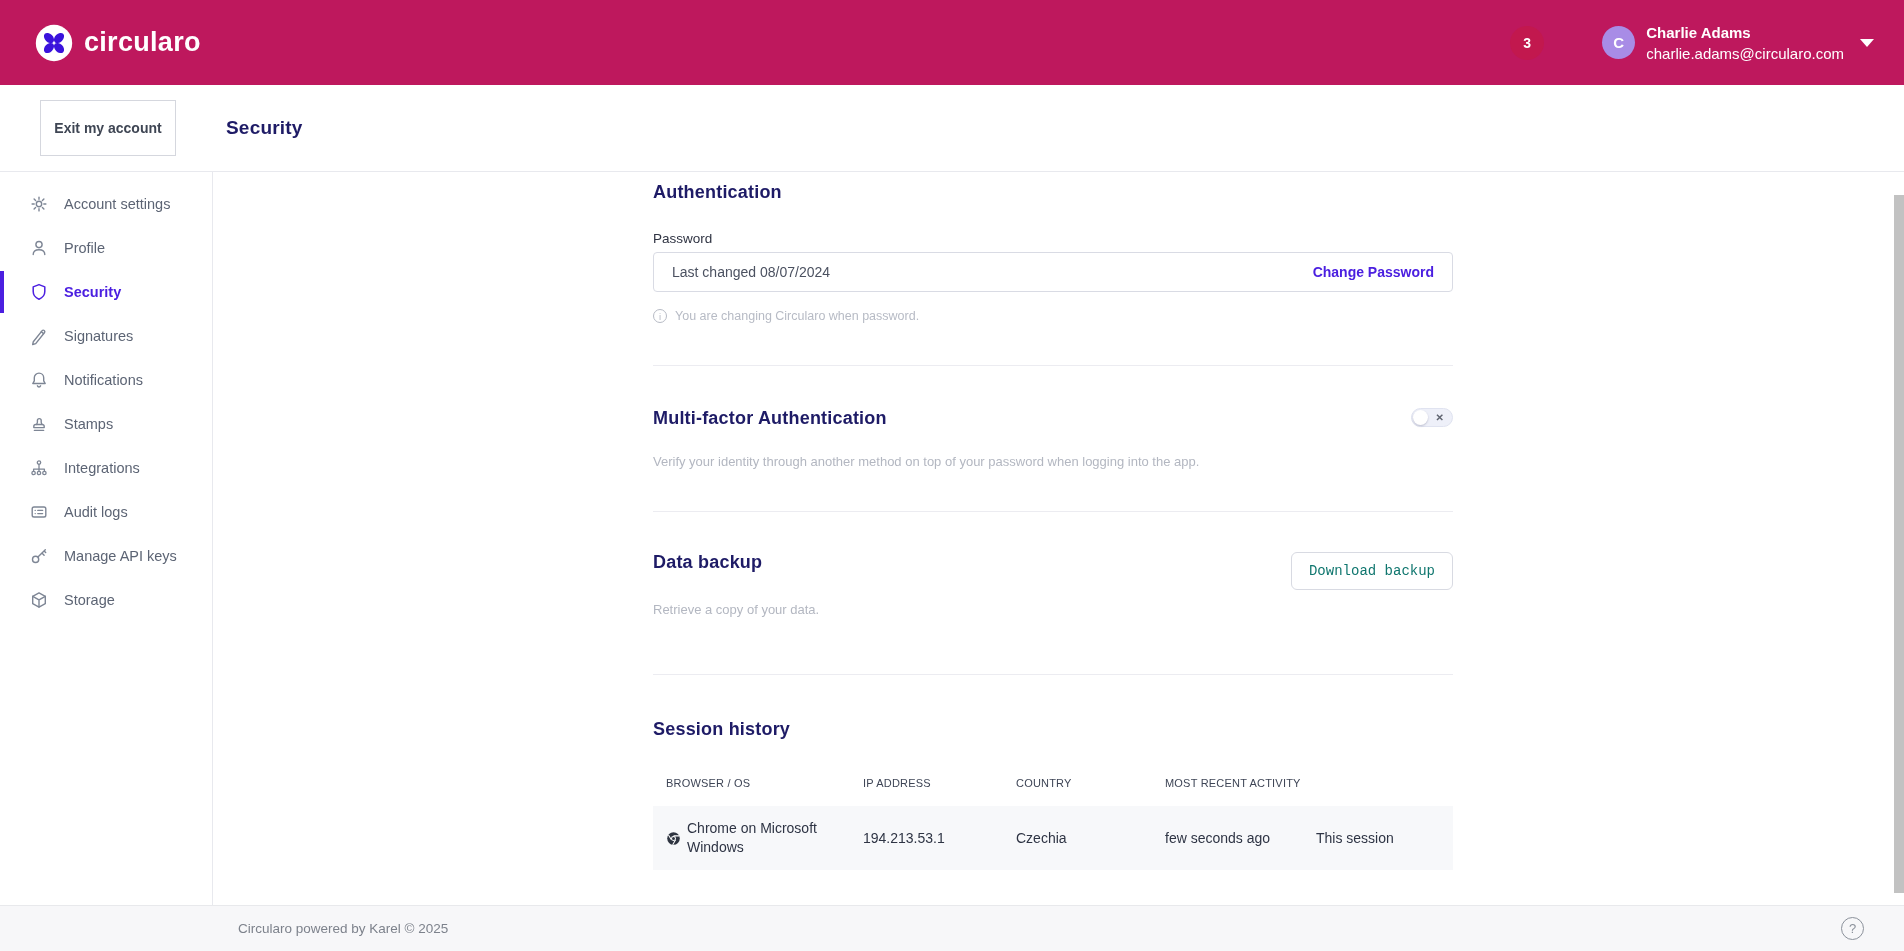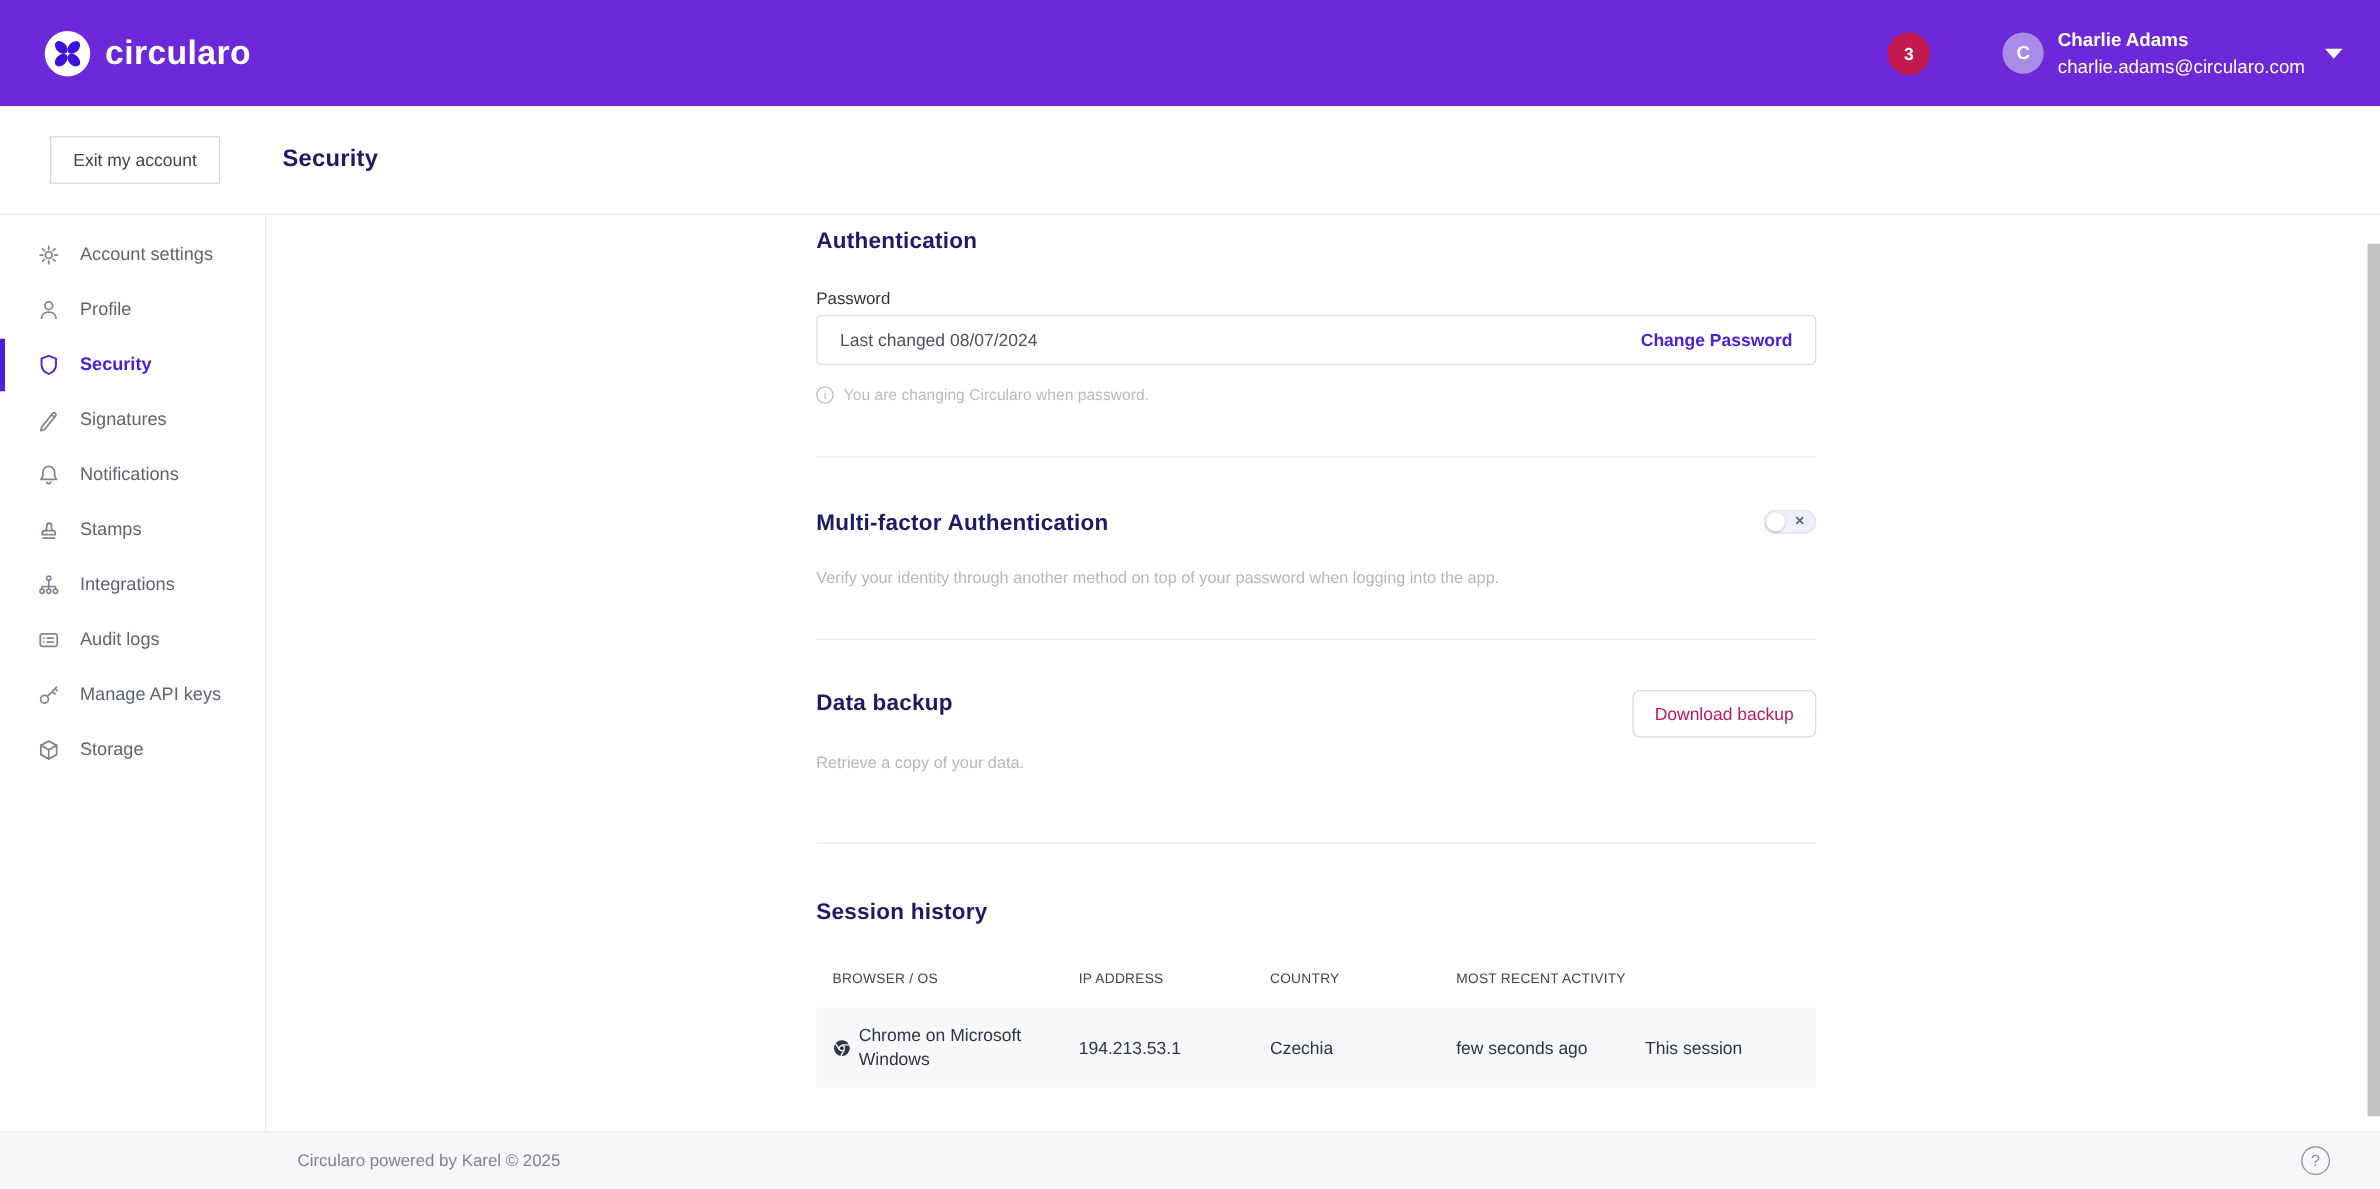--- a/index.html
+++ b/index.html
@@ -4,21 +4,21 @@
 <style>
   * { box-sizing: border-box; }
   html,body { margin:0; padding:0; }
   body {
     width:1904px; height:951px; overflow:hidden;
     font-family:"Liberation Sans", sans-serif;
     background:#ffffff; color:#2e3444;
   }
   
   .topbar {
-    height:85px; background:#6d28d9;
+    height:85px; background:#be185d;
     display:flex; align-items:center; justify-content:space-between;
     padding:0 30px 0 35px;
   }
   .brand { display:flex; align-items:center; gap:11px; cursor:pointer; }
   .brand-text { color:#fff; font-size:27px; font-weight:bold; letter-spacing:.3px; }
   .topbar-right { display:flex; align-items:center; }
   .notif-badge {
     width:34px; height:34px; border-radius:50%; background:#c2184e; color:#fff;
     font-size:14px; font-weight:bold; display:flex; align-items:center; justify-content:center;
     margin-right:58px; cursor:pointer;
@@ -35,23 +35,23 @@
     width:0; height:0; margin-left:16px;
     border-left:7px solid transparent; border-right:7px solid transparent;
     border-top:8px solid #fff;
   }
   
   .subheader {
     height:87px; display:flex; align-items:center;
     border-bottom:1px solid #e8e9ee; background:#fff;
   }
   .exit-btn {
-    margin-left:40px; width:136px; height:38px;
+    margin-left:40px; width:136px; height:56px;
     background:#fff; border:1px solid #d5d7de; border-radius:0;
-    color:#3f4654; font-size:14px; font-family:inherit; cursor:pointer;
+    color:#3f4654; font-size:14px; font-family:inherit; cursor:pointer;font-weight:bold;
   }
   .page-title { margin-left:50px; font-size:19px; font-weight:bold; color:#1e1b66; letter-spacing:.2px; }
   
   .body-row { display:flex; height:733px; position:relative; }
   .sidebar { width:213px; border-right:1px solid #e8e9ee; padding-top:10px; background:#fff; }
   .nav-item {
     height:44px; display:flex; align-items:center; gap:15px;
     padding-left:29px; color:#5c6474; font-size:14.5px; cursor:pointer; position:relative;
   }
   .nav-item .icn { display:flex; color:#7e8695; }
@@ -88,21 +88,21 @@
   .toggle-knob {
     position:absolute; left:1px; top:1px; width:15px; height:15px; background:#fff;
     border-radius:50%; box-shadow:0 1px 2px rgba(40,40,80,.25);
   }
   .toggle-x { font-size:10px; color:#5f6470; font-weight:bold; line-height:1; }
   .section-desc { margin-top:25px; color:#b3b7c1; font-size:13px; }
   .backup-head { margin-top:40px; }
   .backup-desc { margin-top:12px; }
   .download-btn {
     height:38px; padding:0 17px; background:#fff; border:1px solid #d8dae2; border-radius:6px;
-    font-size:14px; color:#be185d; font-weight:500; font-family:Liberation Sans, sans-serif; cursor:pointer;
+    font-size:14px; color:#0f766e; font-weight:500; font-family:Liberation Mono, monospace; cursor:pointer;
   }
   .sessions-title { margin-top:44px; }
   .table { margin-top:22px; width:800px; }
   .thead, .trow {
     display:grid; grid-template-columns:197px 153px 149px 151px 1fr;
     padding-left:13px; align-items:center;
   }
   .thead { min-height:44px; }
   .th { font-size:11px; color:#3e4556; font-weight:500; letter-spacing:.2px; line-height:1.55; padding-right:14px; }
   .trow { background:#f7f8fa; min-height:64px; font-size:14px; color:#2e3444; }

